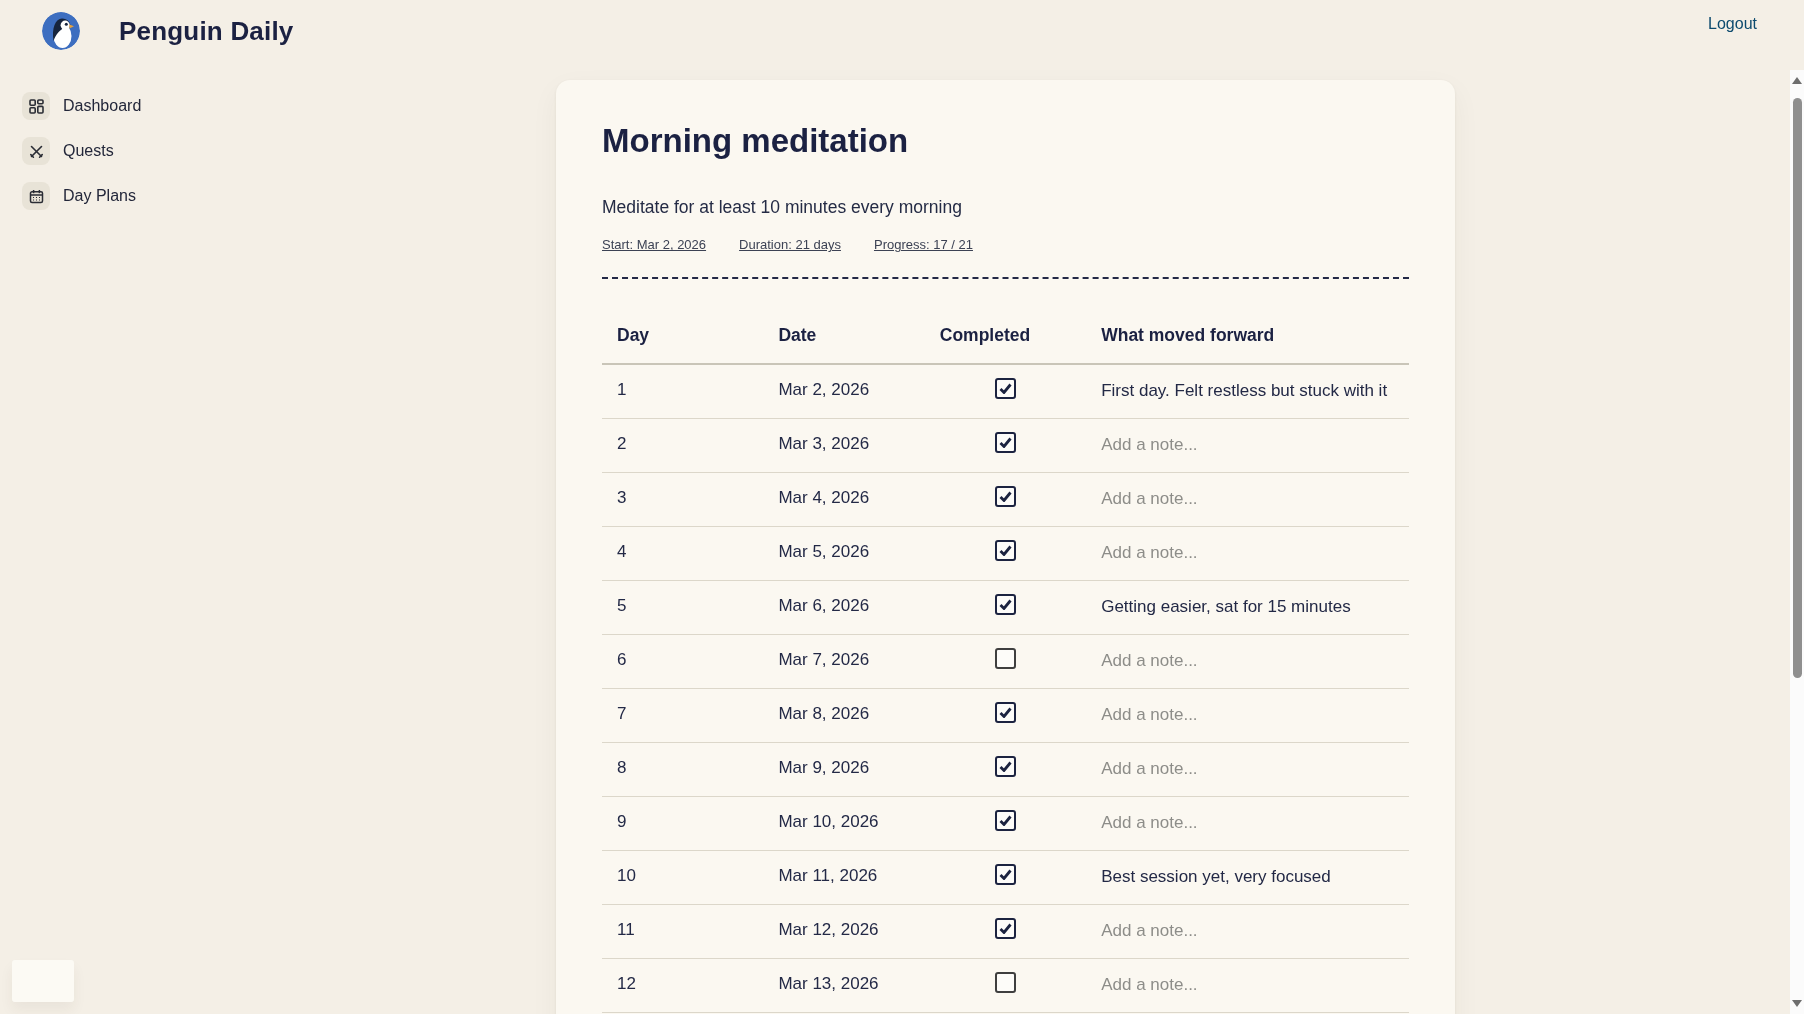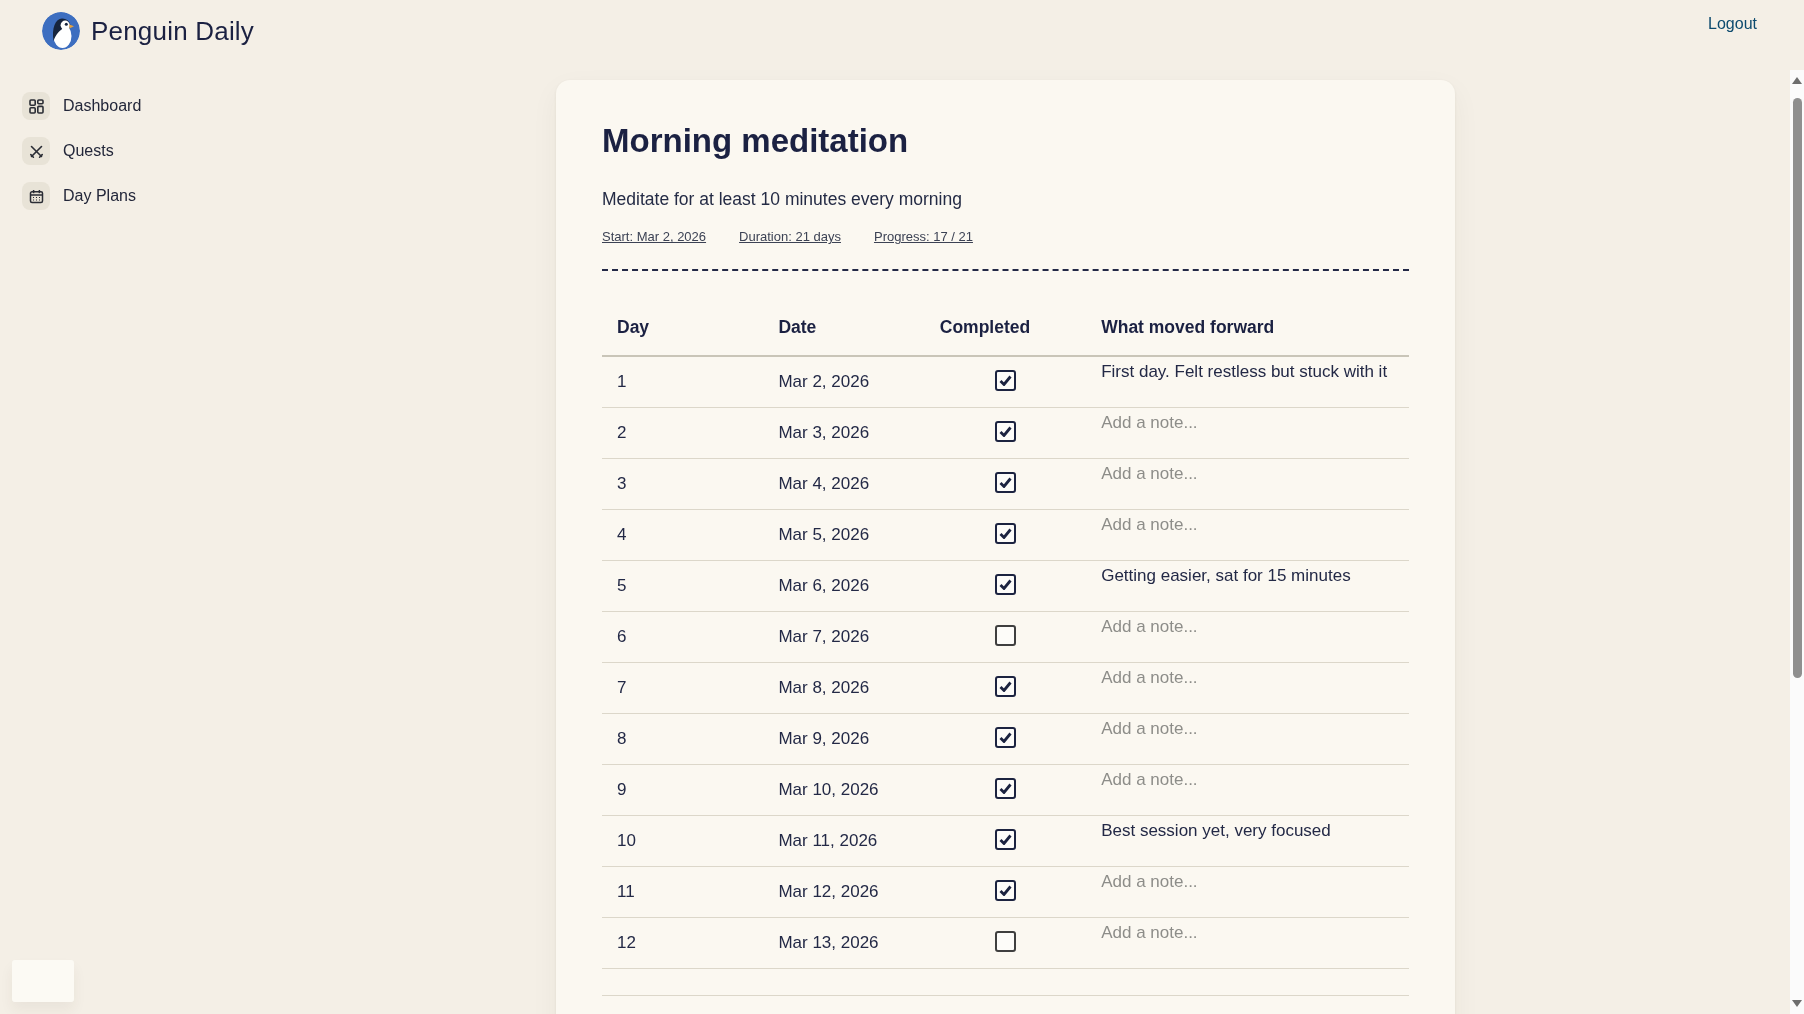--- a/index.html
+++ b/index.html
@@ -8,55 +8,55 @@
     position:relative;
     font-family:"Liberation Sans", sans-serif;
     background:#f4efe6;
     color:#232946;
   }
 
   
   .app-header { position:absolute; top:0; left:0; width:100%; height:64px; }
   .brand { position:absolute; left:42px; top:12px; display:flex; align-items:center; gap:11px; }
   .logo-circle { width:38px; height:38px; border-radius:50%; display:block; }
-  .brand-title { font-size:26px; font-weight:normal; color:#1b2142; letter-spacing:0.2px; }
+  .brand-title { font-size:26px; font-weight:bold; color:#1b2142; letter-spacing:0.2px;margin-left:28px; }
   .logout { position:absolute; right:47px; top:15px; font-size:16px; color:#0c4a6e; cursor:pointer; }
 
   
   .sidebar { position:absolute; left:22px; top:92px; width:230px; }
   .side-item { display:flex; align-items:center; gap:13px; margin-bottom:17px; height:28px; cursor:pointer; }
   .icon-chip { width:28px; height:28px; border-radius:8px; background:#e8e3d7;
                display:flex; align-items:center; justify-content:center; flex:0 0 auto; }
   .side-label { font-size:16px; color:#23273a; }
 
   
   .card {
     position:absolute; left:556px; top:80px; width:899px; height:1040px;
     background:#fbf8f1; border-radius:14px;
     box-shadow:0 1px 3px rgba(60,50,30,0.07), 0 10px 28px rgba(60,50,30,0.05);
     padding:0 46px;
   }
   .quest-title { margin-top:40px; font-size:33px; line-height:1.3; font-weight:bold; color:#1b2142; }
-  .quest-subtitle { margin-top:24px; font-size:17.5px; line-height:1.4; color:#242b45; }
+  .quest-subtitle { margin-top:32px; font-size:17.5px; line-height:1.4; color:#242b45; }
   .quest-meta { margin-top:17px; display:flex; gap:33px; font-size:13px; line-height:1.4; color:#3c4254;text-decoration:underline; }
   .dashed-divider { margin-top:22px; border-top:2px dashed #232946; height:0; }
 
   
   table.quest-table { width:100%; border-collapse:collapse; table-layout:fixed; margin-top:26px; }
   .quest-table th {
     text-align:left; font-size:17.5px; line-height:1.3; font-weight:bold; color:#1b2142;
     padding:19px 15px 17px 15px; border-bottom:2px solid #c9c5b8;
   }
   .quest-table col.c-day, .quest-table col.c-date, .quest-table col.c-completed { width:20%; }
   .quest-table col.c-note { width:40%; }
   .quest-table td {
     vertical-align:top; font-size:17px; line-height:24px; color:#232946;
     padding:13px 15px; border-bottom:1px solid #dcd7ca;
   }
-  .quest-table td.col-note { line-height:29px; padding-top:0; }
+  .quest-table td.col-note { line-height:29px; padding-top:11px; }
   .note-placeholder { color:#8d8d89; cursor:text; }
   .note-text { color:#232946; cursor:text; }
 
   .checkbox {
     width:21px; height:21px; margin:0 auto; border-radius:3px;
     background:#fdfcf9; border:2.5px solid #3f3f3f;
     display:flex; align-items:center; justify-content:center; cursor:pointer;
   }
   .checkbox.checked { border-color:#1c2340; }
 

